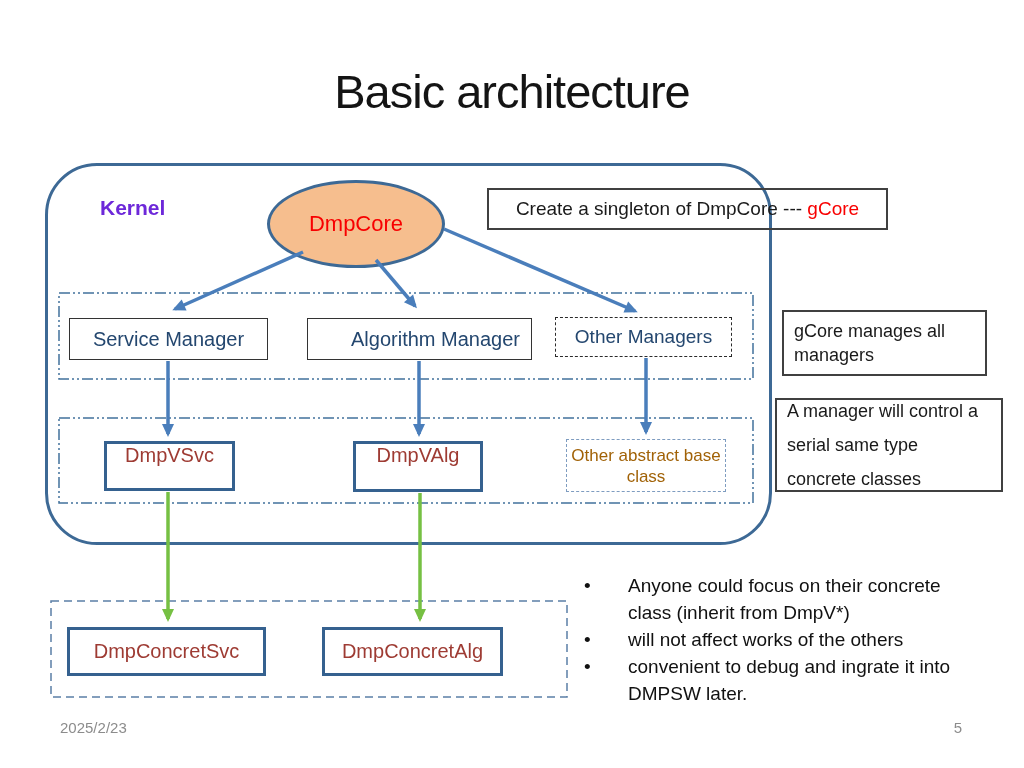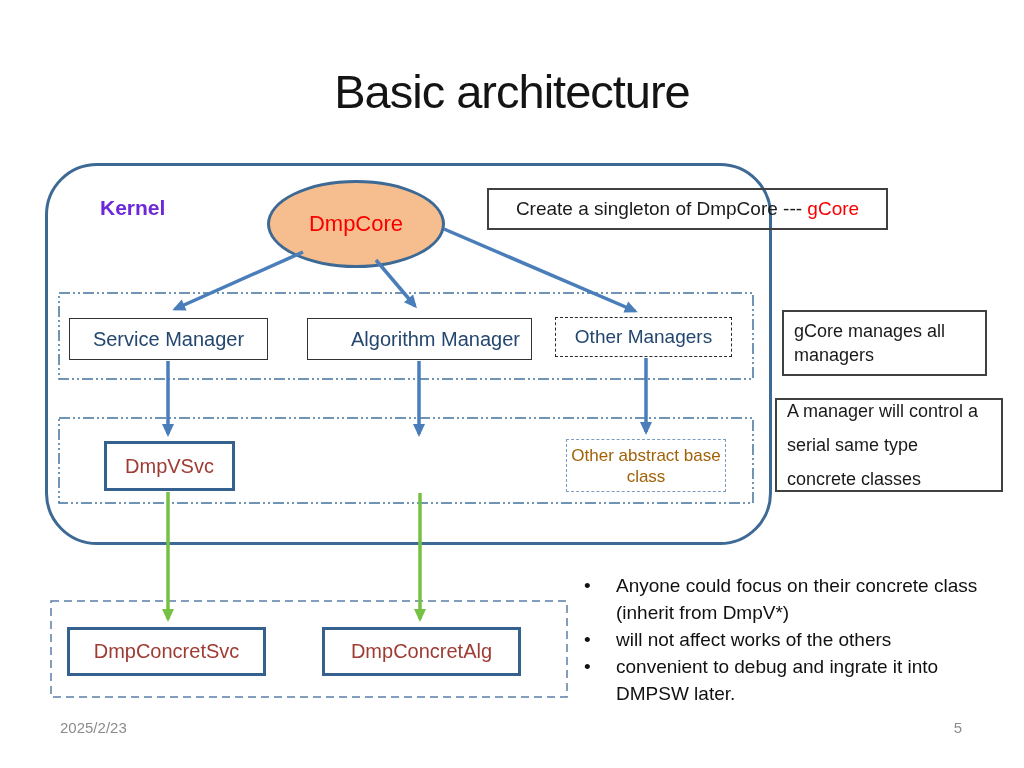--- a/index.html
+++ b/index.html
@@ -57,45 +57,45 @@
   .service-box{left:69px;top:318px;width:199px;height:42px;}
   .algorithm-box{left:307px;top:318px;width:225px;height:42px;padding-left:32px;}
   .other-managers-box{
     left:555px;top:317px;width:177px;height:40px;
     border:1.5px dashed #2b2b2b;background:#ffffff;
     display:flex;align-items:center;justify-content:center;
     font-size:19px;color:#24476F;
   }
   .vbase-box{
     border:3px solid #35618F;background:#ffffff;
-    display:flex;align-items:center;justify-content:center;
+    display:flex;justify-content:center;
     font-size:20px;color:#9E3B33;
   }
   .dmpvsvc-box{left:104px;top:441px;width:131px;height:50px;}
   .dmpvalg-box{left:353px;top:441px;width:130px;height:51px;}
   .other-abstract-box{
     left:566px;top:439px;width:160px;height:53px;
     border:1.5px dashed #7E9CC0;background:#ffffff;
     display:flex;align-items:center;justify-content:flex-start;text-align:center;
     font-size:17px;line-height:21px;color:#a16207;padding:2px;
   }
   .concrete-box{
     border:3px solid #35618F;background:#ffffff;
     display:flex;align-items:center;justify-content:center;
     font-size:20px;color:#9E3B33;
   }
   .concretsvc-box{left:67px;top:627px;width:199px;height:49px;}
-  .concretalg-box{left:322px;top:627px;width:199px;height:49px;}
+  .concretalg-box{left:322px;top:627px;width:181px;height:49px;}
   .bullet-list{
     left:580px;top:572px;width:400px;
     font-size:19px;line-height:27px;color:#111111;
   }
   .bullet-item{display:flex;align-items:flex-start;}
   .bullet-marker{width:32px;flex:0 0 32px;text-align:left;padding-left:4px;}
-  .bullet-text{flex:1;}
+  .bullet-text{flex:1;margin-left:12px;}
   .footer-date{left:60px;top:719px;font-size:15px;color:#8C8C8C;}
   .footer-page{left:930px;top:719px;width:32px;text-align:right;font-size:15px;color:#8C8C8C;}
   .overlay{left:0;top:0;width:1024px;height:768px;pointer-events:none;}
 </style>
 </head>
 <body>
 
 <div class="slide">
 
   <div class="abs slide-title">Basic architecture</div>
@@ -123,20 +123,23 @@
 
   <div class="abs note-box gcore-note">
     <span>gCore manages all managers</span>
   </div>
   <div class="abs note-box manager-note">
     <span>A manager will control a serial same type concrete classes</span>
   </div>
 
   <div class="abs vbase-box dmpvsvc-box">
     <span>DmpVSvc</span>
+  </div>
+  <div class="abs vbase-box dmpvalg-box">
+    <span>DmpVAlg</span>
   </div>
   <div class="abs other-abstract-box">
     <span>Other abstract base class</span>
   </div>
 
   <div class="abs concrete-box concretsvc-box">
     <span>DmpConcretSvc</span>
   </div>
   <div class="abs concrete-box concretalg-box">
     <span>DmpConcretAlg</span>

